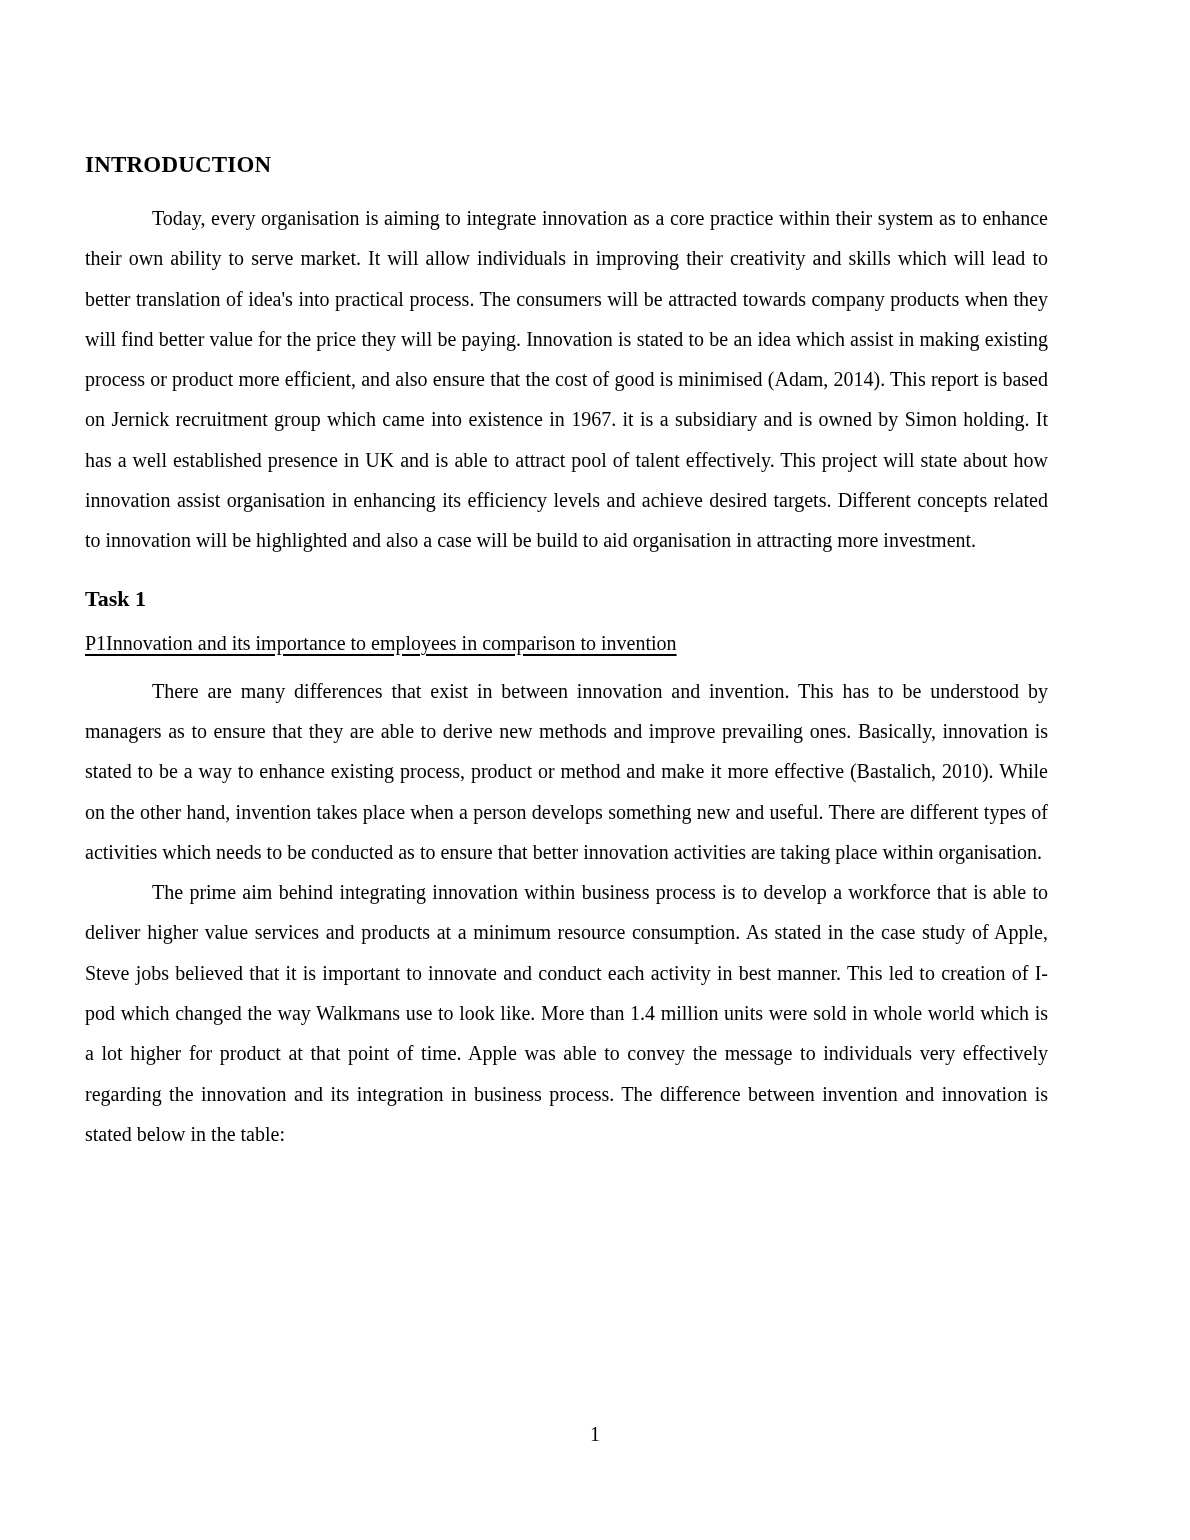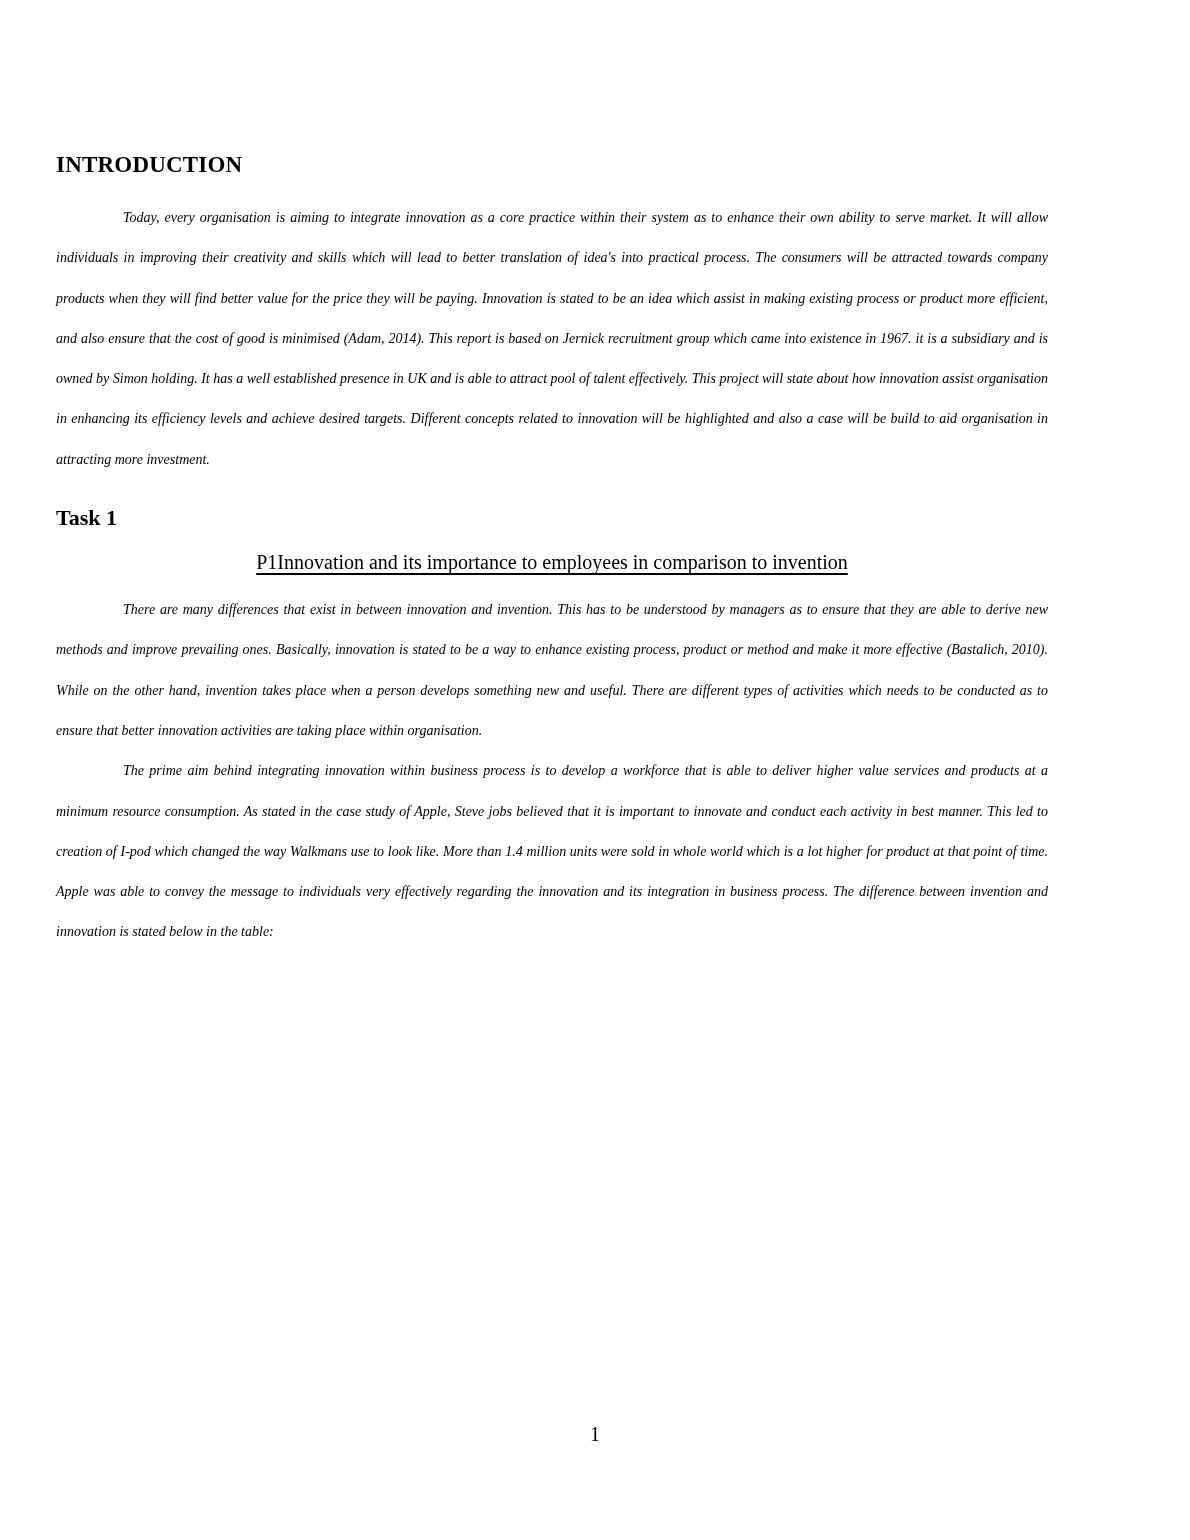--- a/index.html
+++ b/index.html
@@ -7,48 +7,46 @@
   body {
     font-family: "Liberation Serif", serif;
     color: #000000;
   }
   .page {
     position: relative;
     width: 1190px;
     height: 1540px;
     margin: 0 auto;
     background: #ffffff;
-    padding: 152px 142px 0 56px;
+    padding: 152px 142px 0 85px;
     overflow: hidden;
   }
   .heading-1 {
     font-size: 23px;
     font-weight: bold;
     letter-spacing: 0.2px;
     margin-bottom: 20px;
   }
   .body-para {
-    font-size: 14px;
+    font-size: 20px;
     line-height: 40.3px;
     text-align: justify;
     text-indent: 67px;
-    font-style: italic;
   }
   .heading-2 {
     font-size: 22px;
     font-weight: bold;
     margin-top: 25px;
     margin-bottom: 20px;
   }
   .sub-heading {
     font-size: 20px;
     text-decoration: underline;
     text-underline-offset: 4px;
     margin-bottom: 16px;
-    text-align: center;
   }
   .page-number {
     position: absolute;
     left: 0;
     right: 0;
     bottom: 94px;
     text-align: center;
     font-size: 20px;
   }
 </style>

